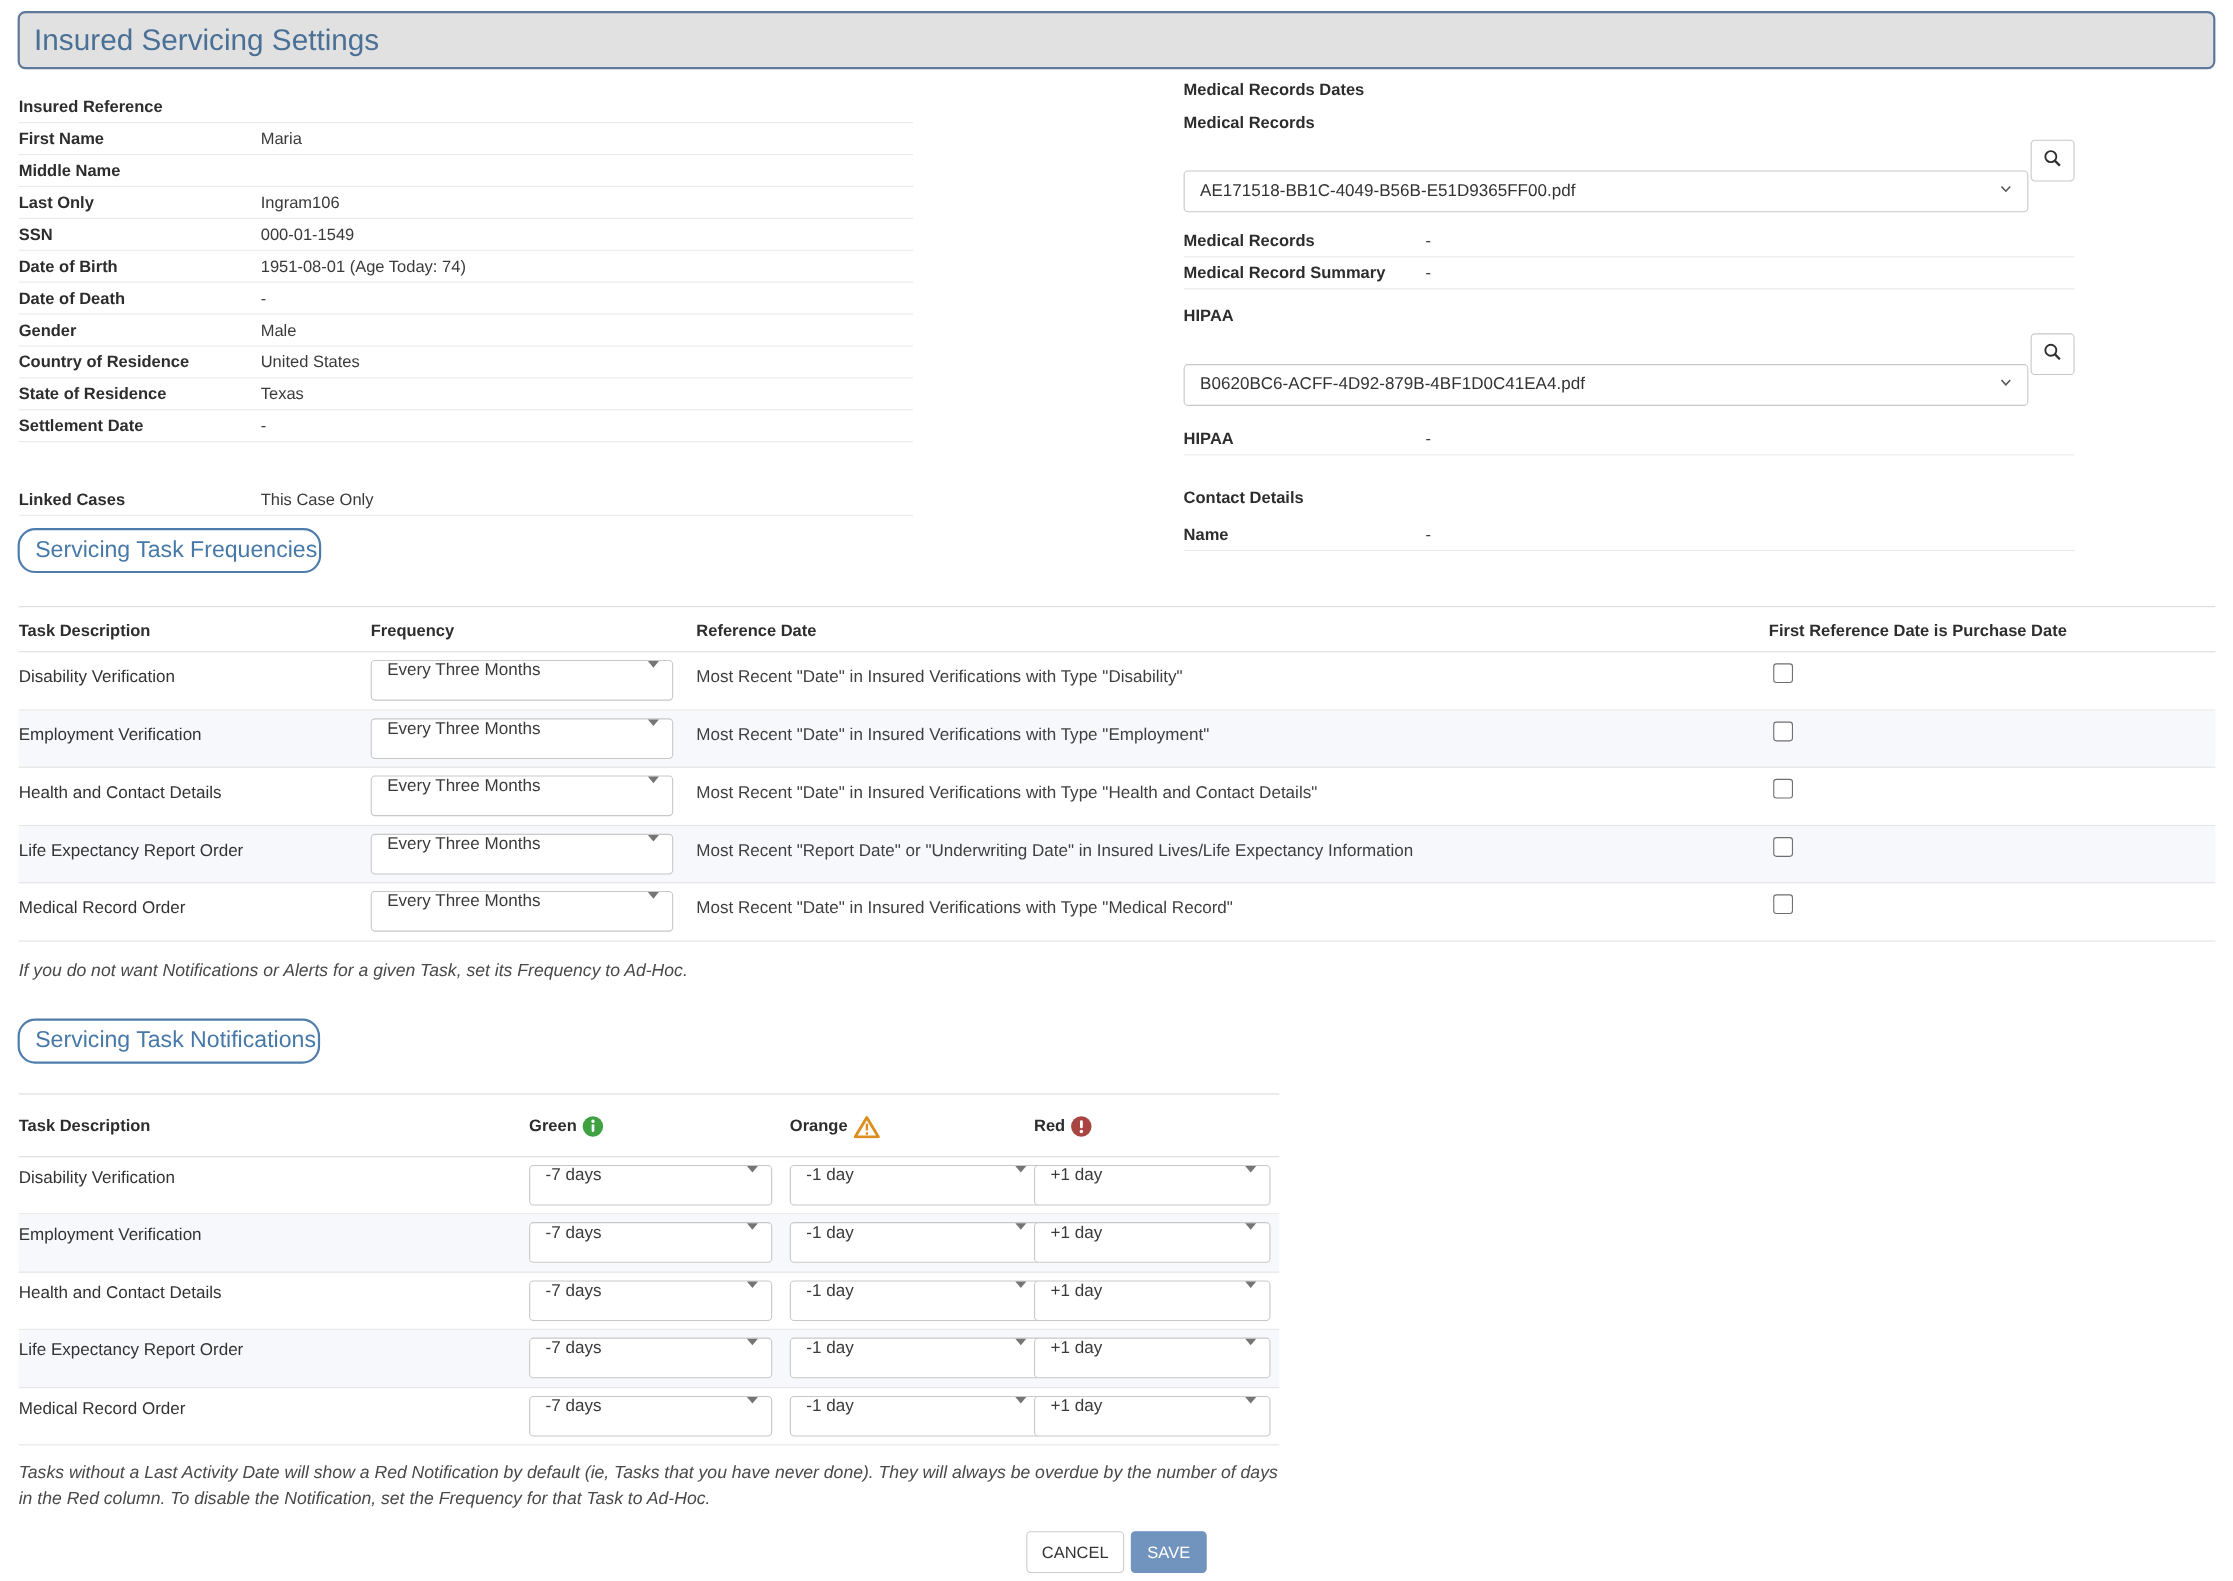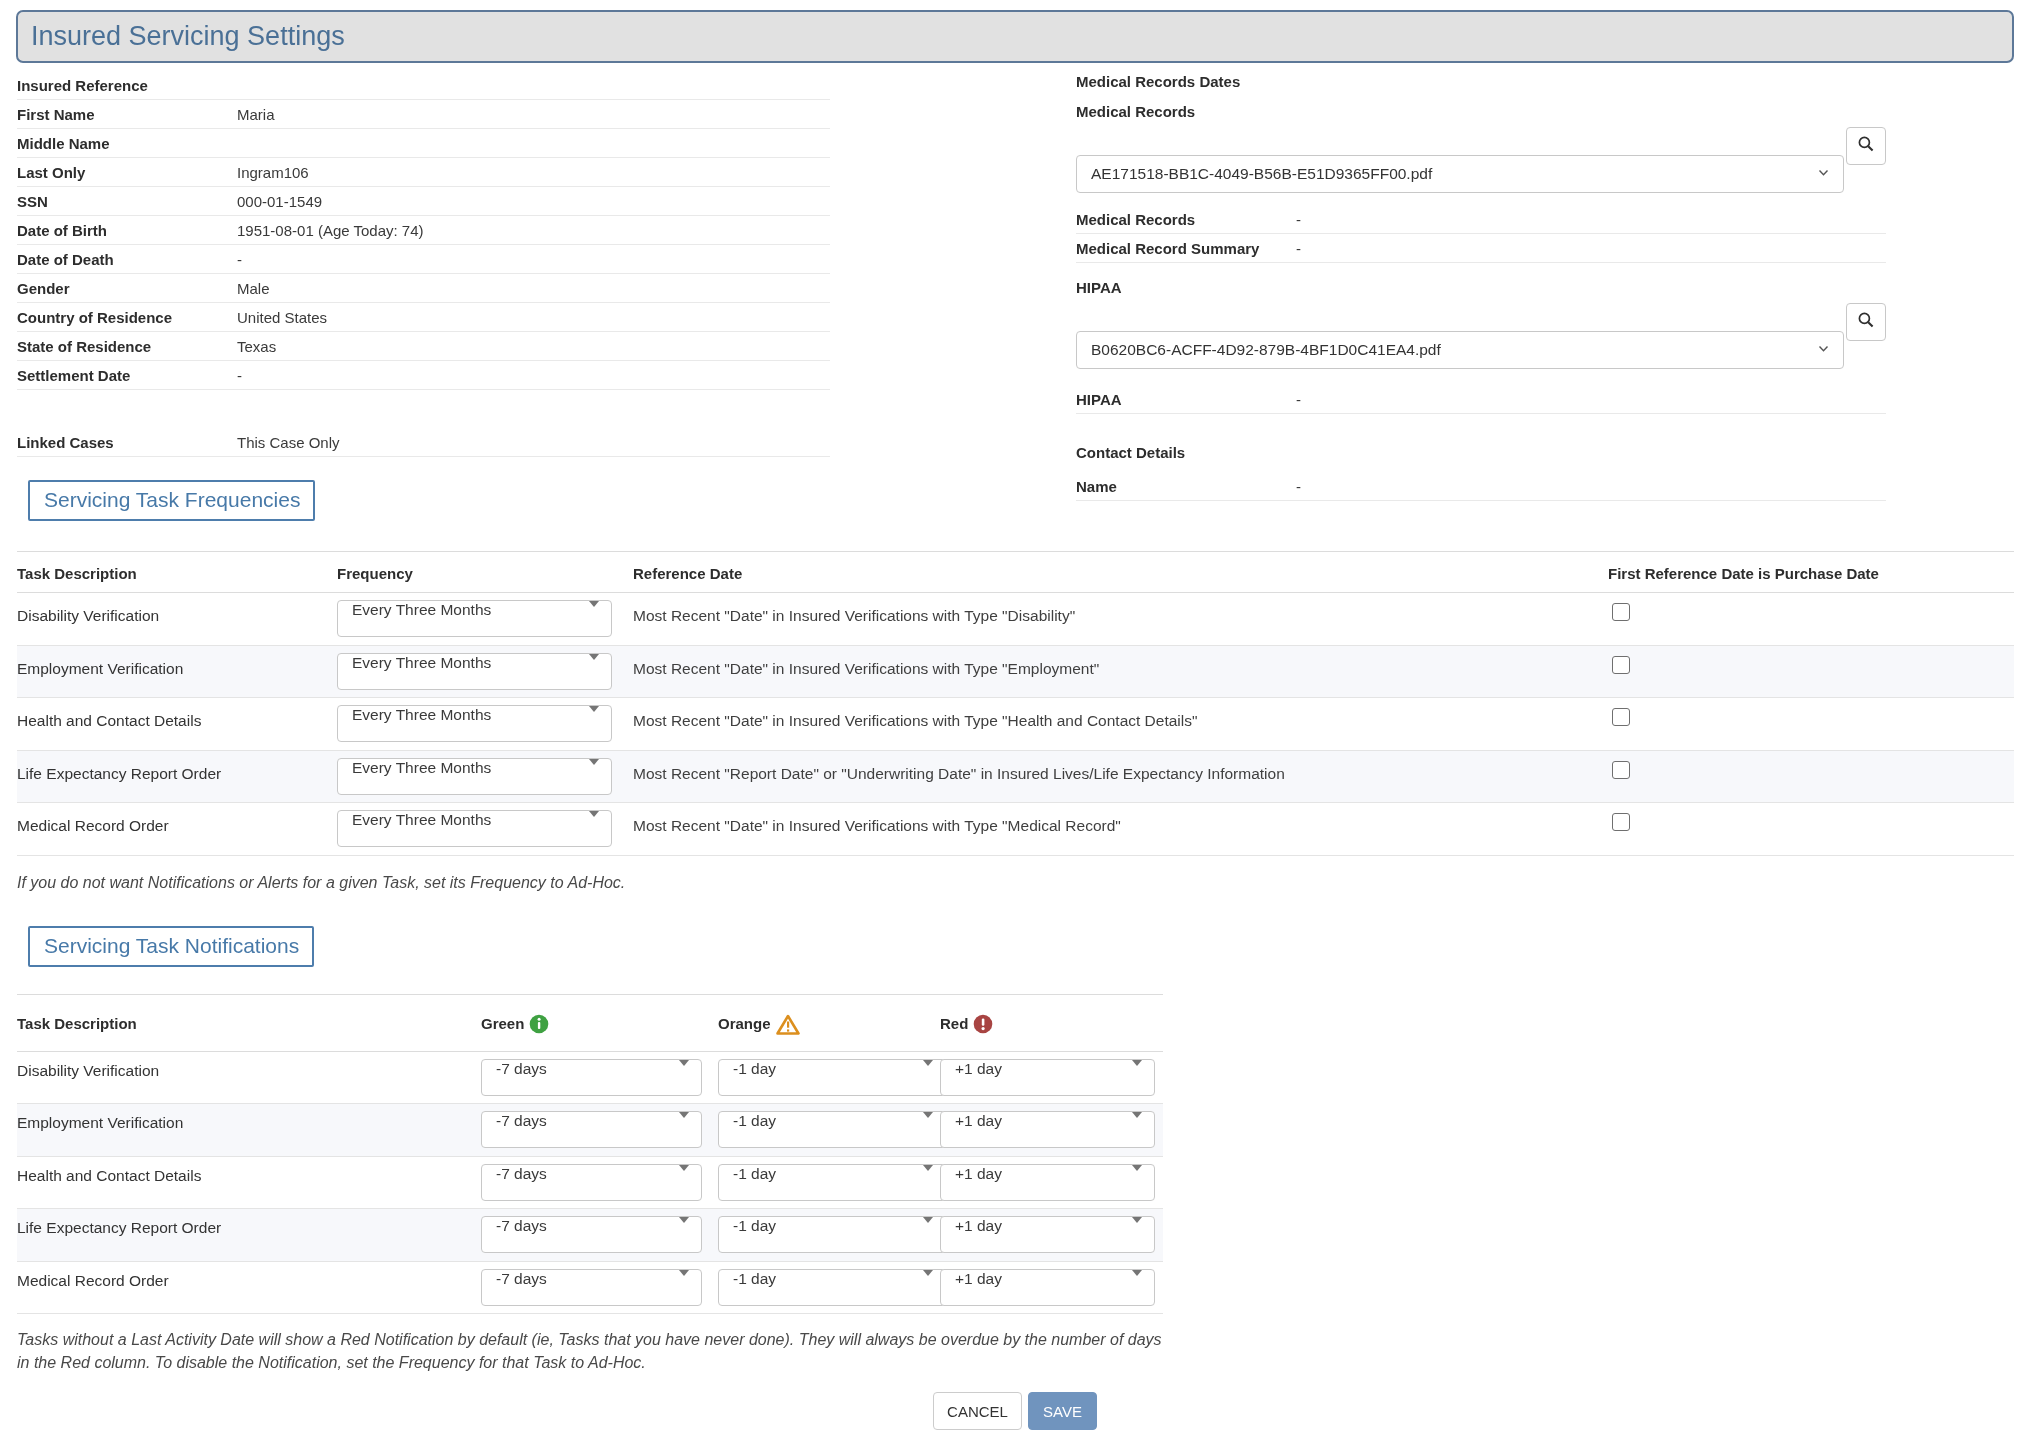--- a/index.html
+++ b/index.html
@@ -11,21 +11,21 @@
 
   
   .title-bar {
     margin:10px 16px 0 16px; height:53px;
     background:#e1e1e1; border:2px solid #5d7898; border-radius:7px;
     color:#4a7096; font-size:27px; line-height:49px; padding-left:13px;
   }
 
   
   .top-area { position:relative; height:417px; }
-  .left-col  { position:absolute; left:17px;  top:8px; width:813px; }
+  .left-col  { position:absolute; left:17px;  top:20px; width:813px; }
   .right-col { position:absolute; left:1076px; top:8px; width:810px; }
 
   .info-row { display:flex; height:29px; line-height:29px; border-bottom:1px solid #e9e9e9; font-size:15px; }
   .info-row .lbl { width:220px; font-weight:bold; color:#2d2d2d; }
   .info-row .val { color:#3a3a3a; }
   .spacer-38 { height:38px; }
   .spacer-28 { height:28px; }
 
   .r-label { font-size:15px; font-weight:bold; color:#2d2d2d; line-height:22px; }
   .r-label.mt8 { margin-top:8px; }
@@ -40,23 +40,23 @@
   }
   .picker-select .ps-text { flex:1; }
   .picker-search {
     width:40px; height:38px; margin-left:2px; border:1px solid #c8c8c8; border-radius:4px;
     background:#fff; display:flex; align-items:center; justify-content:center; cursor:pointer;
   }
   .rv-rows { margin-top:12px; }
 
   
   .section-btn {
-    display:inline-block; margin-left:28px; background:#fff;
-    border:2px solid #4e7dac; border-radius:2px; color:#4779a8;
-    font-size:21px; padding:6px 13px 7px 14px;
+    display:inline-block; margin-left:16px; background:#fff;
+    border:2px solid #4e7dac; border-radius:16px; color:#4779a8;
+    font-size:21px; padding:6px 2px 7px 14px;
   }
   .section-btn.freq { margin-top:0; }
   .section-btn.notif { margin-top:34px; }
 
   
   .freq-table { margin:30px 16px 0 17px; }
   .ft-header, .ft-row { display:grid; grid-template-columns:320px 296px 975px 1fr; }
   .ft-header {
     border-top:1px solid #dcdcdc; border-bottom:1px solid #dcdcdc; height:42px;
     font-weight:bold; font-size:15px; color:#2d2d2d;

